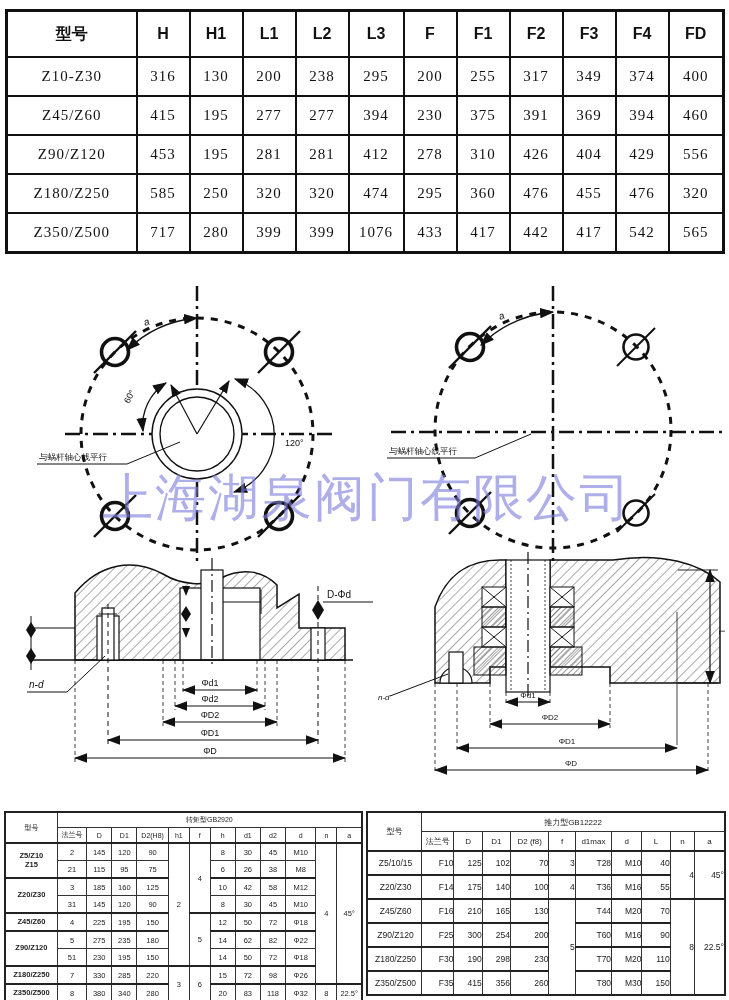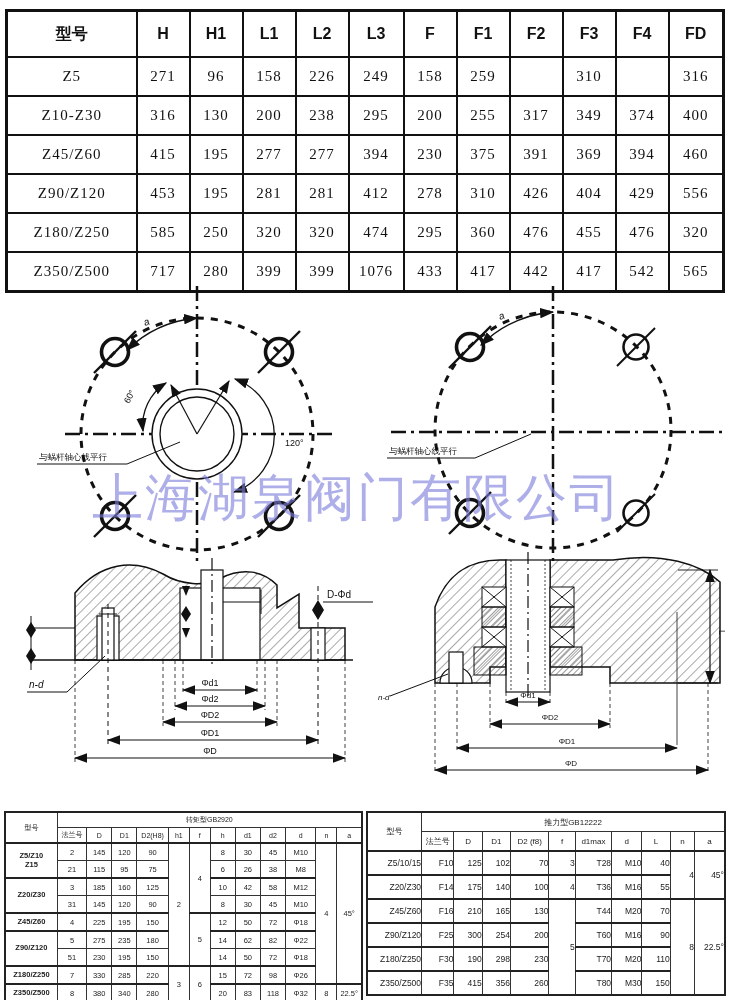--- a/index.html
+++ b/index.html
@@ -13,28 +13,28 @@
   
   .small-table{position:absolute;border:2px solid #222;color:#222;
                font-family:"Liberation Sans","DejaVu Sans",sans-serif;}
   .small-table th,.small-table td{border:1px solid #333;text-align:center;padding:0;}
   .lb-table{left:4px;top:811px;width:359px;}
   .lb-table th{font-size:7px;font-weight:normal;height:14px;}
   .lb-table td{font-size:7.5px;height:16px;}
   .rb-table{left:366px;top:811px;width:360px;}
   .rb-table th{font-size:8px;font-weight:normal;height:18px;}
   .rb-table td{font-size:8.5px;height:22px;text-align:right;}
-  .rb-table td.model{text-align:right;padding-left:2px;}
+  .rb-table td.model{text-align:center;padding-left:2px;}
   .lb-table td.model{white-space:pre-line;line-height:1.1;font-weight:bold;}
   .group-start td{border-top:2px solid #222;}
   
   .drawing{position:absolute;}
   svg text{font-family:"Liberation Sans","DejaVu Sans",sans-serif;fill:#111;}
   
-  #watermark{position:absolute;left:92px;top:464px;z-index:6;white-space:nowrap;
+  #watermark{position:absolute;left:102px;top:464px;z-index:6;white-space:nowrap;
      font-size:51px;letter-spacing:2px;color:rgba(125,125,220,0.62);pointer-events:none;
      font-family:"Liberation Serif","DejaVu Serif",serif;}
 </style>
 </head>
 <body>
 
 <div id="page">
 
   <table class="top-table">
       <colgroup>
@@ -61,34 +61,20 @@
           <th>L3</th>
           <th>F</th>
           <th>F1</th>
           <th>F2</th>
           <th>F3</th>
           <th>F4</th>
           <th>FD</th>
         </tr>
       </thead>
       <tbody>
-        <tr>
-          <td>Z5</td>
-          <td>271</td>
-          <td>96</td>
-          <td>158</td>
-          <td>226</td>
-          <td>249</td>
-          <td>158</td>
-          <td>259</td>
-          <td></td>
-          <td>310</td>
-          <td></td>
-          <td>316</td>
-        </tr>
         <tr>
           <td>Z10-Z30</td>
           <td>316</td>
           <td>130</td>
           <td>200</td>
           <td>238</td>
           <td>295</td>
           <td>200</td>
           <td>255</td>
           <td>317</td>

